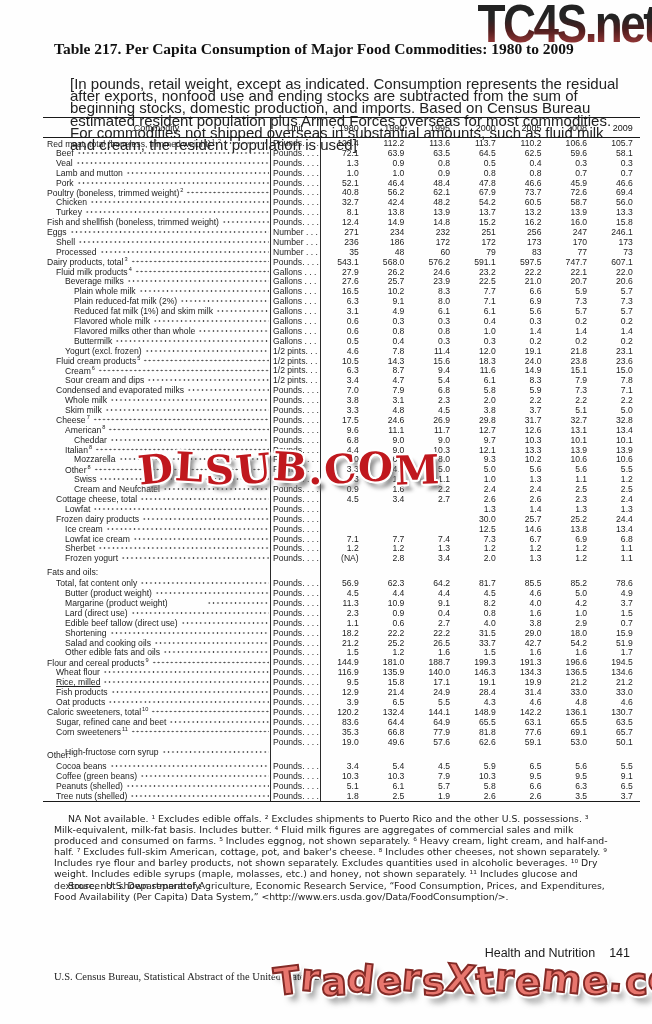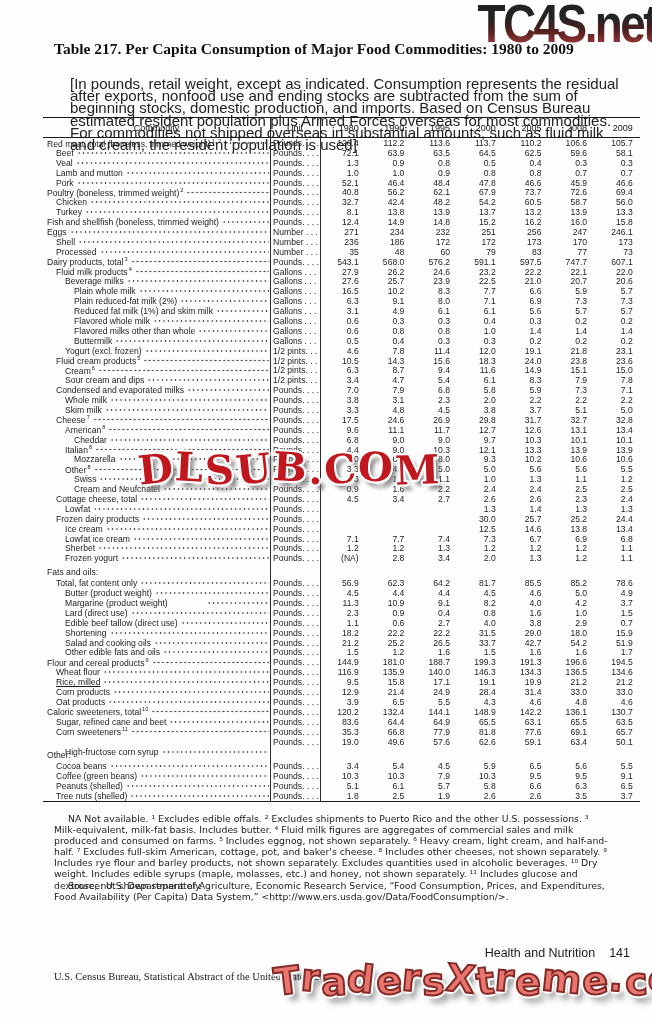--- a/index.html
+++ b/index.html
@@ -901,21 +901,21 @@
     <div class="cell-val">9.5</div>
     <div class="cell-val">15.8</div>
     <div class="cell-val">17.1</div>
     <div class="cell-val">19.1</div>
     <div class="cell-val">19.9</div>
     <div class="cell-val">21.2</div>
     <div class="cell-val">21.2</div>
   </div>
         <div class="row">
     <div class="cell-label" style="padding-left: 13px;">
-      <span class="label-text">Corn products</span>
+      <span class="label-text">Fish products</span>
       <span class="leader"></span>
     </div>
     <div class="cell-unit">Pounds. . . .</div>
     <div class="cell-val">12.9</div>
     <div class="cell-val">21.4</div>
     <div class="cell-val">24.9</div>
     <div class="cell-val">28.4</div>
     <div class="cell-val">31.4</div>
     <div class="cell-val">33.0</div>
     <div class="cell-val">33.0</div>
@@ -980,21 +980,21 @@
     <div class="cell-label" style="padding-left: 22px; margin-top: 20px;">
       <span class="label-text">High-fructose corn syrup</span>
       <span class="leader"></span>
     </div>
     <div class="cell-unit">Pounds. . . .</div>
     <div class="cell-val">19.0</div>
     <div class="cell-val">49.6</div>
     <div class="cell-val">57.6</div>
     <div class="cell-val">62.6</div>
     <div class="cell-val">59.1</div>
-    <div class="cell-val">63.4</div>
+    <div class="cell-val">53.0</div>
     <div class="cell-val">50.1</div>
   </div>
         <div class="row section">
     <div class="cell-label" style="padding-left: 4px;">
       <span class="label-text">Other:</span>
 
     </div>
     <div class="cell-unit"></div>
     <div class="cell-val"></div>
     <div class="cell-val"></div>

